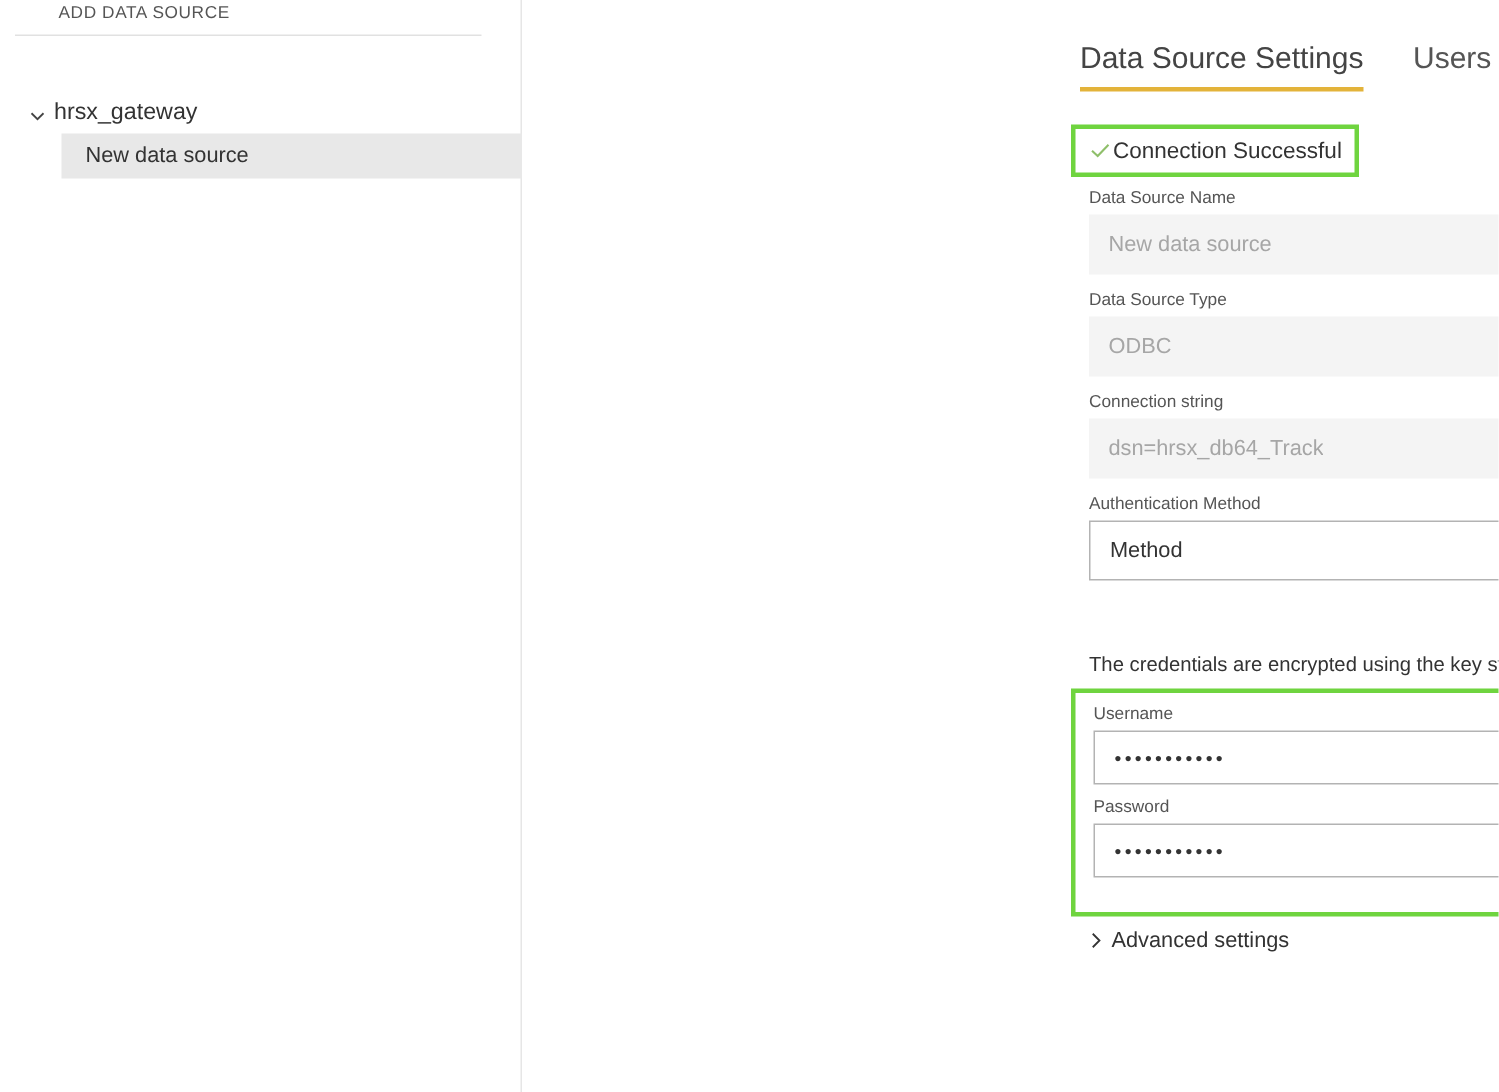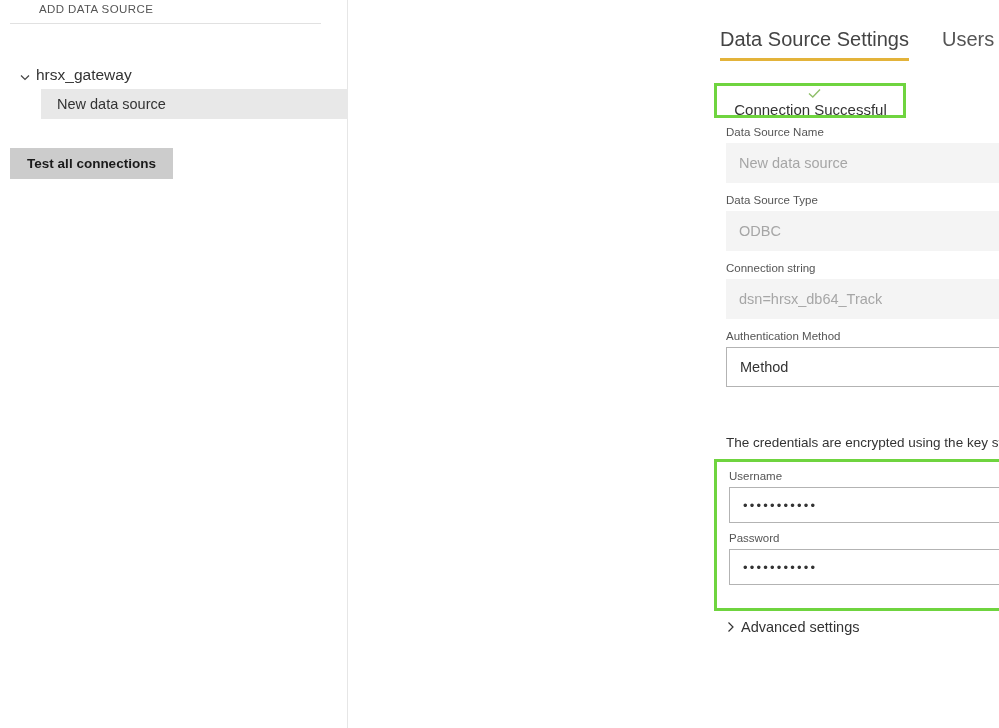--- a/index.html
+++ b/index.html
@@ -154,21 +154,20 @@
     position: absolute;
     left: 366px;
     top: 83px;
     width: 192px;
     height: 35px;
     border: 3px solid #6fd43f;
     box-sizing: border-box;
     display: flex;
     align-items: center;
     background: #ffffff;
-    flex-direction: column;
   }
   #check-icon {
     margin-left: 9px;
     width: 15px;
     height: 15px;
     flex: 0 0 15px;
   }
   #connection-status-text {
     font-size: 15px;
     color: #333333;
@@ -308,21 +307,20 @@
         </span>
         <span class="tree-root-label">hrsx_gateway</span>
       </div>
 
       <div class="tree-child">
         <span class="tree-child-label">New data source</span>
       </div>
 
     </div>
 
-    <button id="test-all-connections">Test all connections</button>
   </div>
 
   <div id="right-panel">
 
     <div id="tabs">
       <div class="tab active">Data Source Settings</div>
       <div class="tab">Users</div>
     </div>
 
     <div id="connection-status-box">

